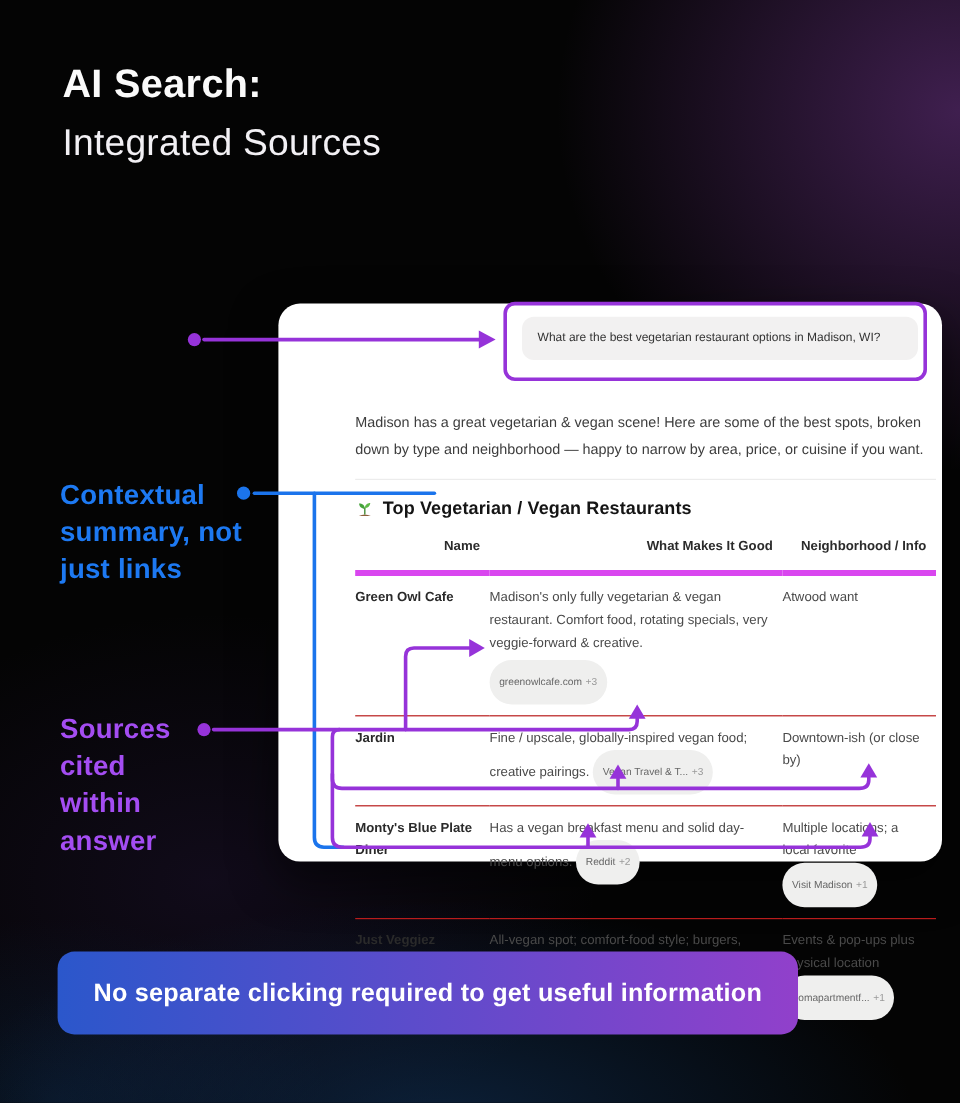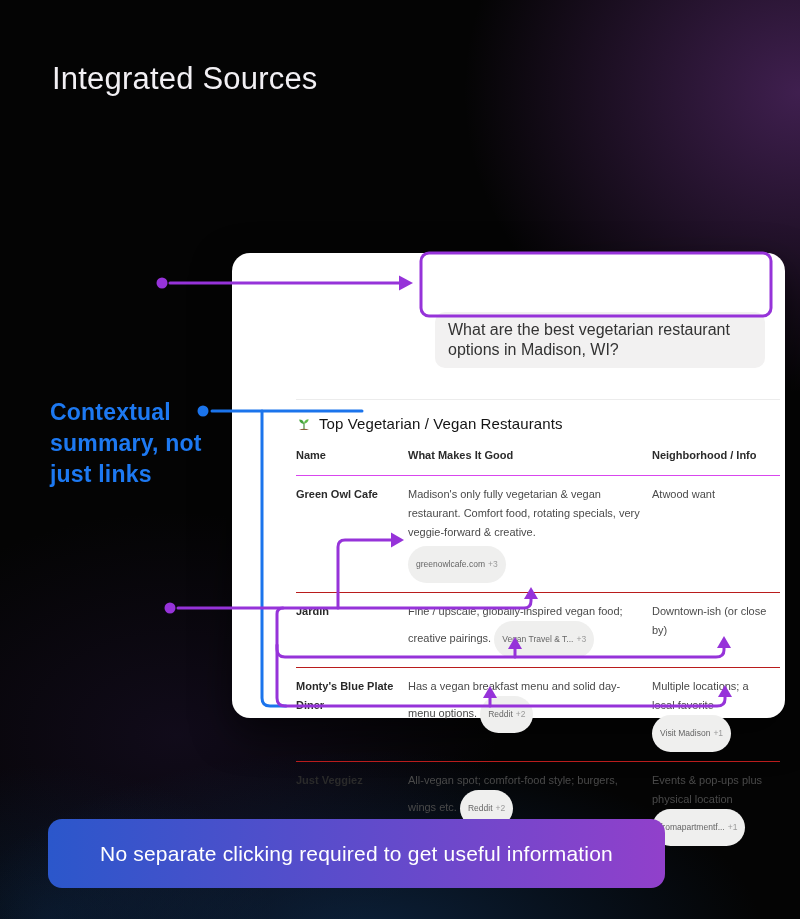--- a/index.html
+++ b/index.html
@@ -29,41 +29,41 @@
   
   .card{
     position:absolute;left:232px;top:253px;width:553px;height:465px;
     background:#ffffff;border-radius:18px;
     box-shadow:0 14px 38px rgba(0,0,0,.55);
   }
   .bubble{
     position:absolute;left:203px;top:11px;width:330px;
     background:#f2f1f1;border-radius:10px;
     padding:8px 13px;box-sizing:border-box;
-    font-size:16px;line-height:20px;color:#333;margin-top:48px;
+    font-size:10px;line-height:20px;color:#333;
   }
   .answer{
     position:absolute;left:64px;top:88px;width:478px;
     font-size:12px;line-height:22px;color:#3d3d3d;
   }
   .divider-top{position:absolute;left:64px;top:146px;width:484px;height:1px;background:#ececec;}
   .section-head{
     position:absolute;left:64px;top:162px;display:flex;align-items:center;gap:7px;
-    font-size:15px;font-weight:400;color:#141414;letter-spacing:.1px;
+    font-size:15px;font-weight:700;color:#141414;letter-spacing:.1px;
   }
   .seedling{width:16px;height:16px;display:inline-block;}
 
   table.rest{
     position:absolute;left:64px;top:190px;width:484px;
     border-collapse:collapse;table-layout:fixed;
     font-size:11px;color:#4a4a4a;
   }
   table.rest th{
-    text-align:left;font-size:11px;font-weight:700;color:#2b2b2b;
-    padding:6px 8px 14px 0;border-bottom:1px solid #d946ef;
+    text-align:right;font-size:11px;font-weight:700;color:#2b2b2b;
+    padding:6px 8px 14px 0;border-bottom:5px solid #d946ef;
   }
   table.rest td{
     vertical-align:top;padding:9px 8px 9px 0;line-height:19px;
     border-bottom:1px solid #b91c1c;
   }
   table.rest tr:last-child td{border-bottom:none;}
   td.name{font-weight:700;color:#2a2a2a;}
   .pill{
     display:inline-block;background:var(--pill-bg,#efefee);border-radius:999px;
     padding:13px 8px;font-size:8.5px;color:#666;line-height:11px;white-space:nowrap;
@@ -77,38 +77,41 @@
   .pl{stroke:var(--arrow-purple,#9633d9);stroke-width:3;fill:none;stroke-linecap:round;}
   .pf{fill:var(--arrow-purple,#9633d9);}
   .bl{stroke:var(--arrow-blue,#1b74ec);stroke-width:3;fill:none;stroke-linecap:round;}
   .bf{fill:var(--arrow-blue,#1b74ec);}
 
   
   .banner{
     position:absolute;left:48px;top:793px;width:617px;height:69px;border-radius:14px;
     background:linear-gradient(90deg,var(--banner-left,#2b57cb),var(--banner-right,#9140cb));
     display:flex;align-items:center;justify-content:center;
-    color:#ffffff;font-size:21px;font-weight:400;letter-spacing:.2px;margin-top:26px;
+    color:#ffffff;font-size:21px;font-weight:700;letter-spacing:.2px;
   }
 </style>
 </head>
 <body>
 
 <div id="stage">
 
   <div class="headline">
+    <div class="h-bold">AI Search:</div>
     <div class="h-light">
       <div>Integrated Sources</div>
     </div>
   </div>
 
   <div class="ann ann-contextual">Contextual summary, not just links</div>
+  <div class="ann ann-sources">Sources cited within answer</div>
 
   <div class="card">
     <div class="bubble">What are the best vegetarian restaurant options in Madison, WI?</div>
+    <div class="answer">Madison has a great vegetarian &amp; vegan scene! Here are some of the best spots, broken down by type and neighborhood — happy to narrow by area, price, or cuisine if you want.</div>
     <div class="divider-top"></div>
 
     <div class="section-head">
       <svg class="seedling" viewBox="0 0 16 16">
         <path d="M3 14 Q8 11.5 13 14 Z" fill="#8b5e3c"></path>
         <rect x="7.4" y="7" width="1.2" height="6" rx="0.6" fill="#4a8f3c"></rect>
         <path d="M8 8 C5 8 3.4 6 3.2 3.6 C6 3.6 8 5 8 8 Z" fill="#45a33b"></path>
         <path d="M8 7.4 C10.6 7.4 12.4 5.8 12.6 3.2 C10 3.2 8 5 8 7.4 Z" fill="#5fba48"></path>
       </svg>
       <span>Top Vegetarian / Vegan Restaurants</span>

